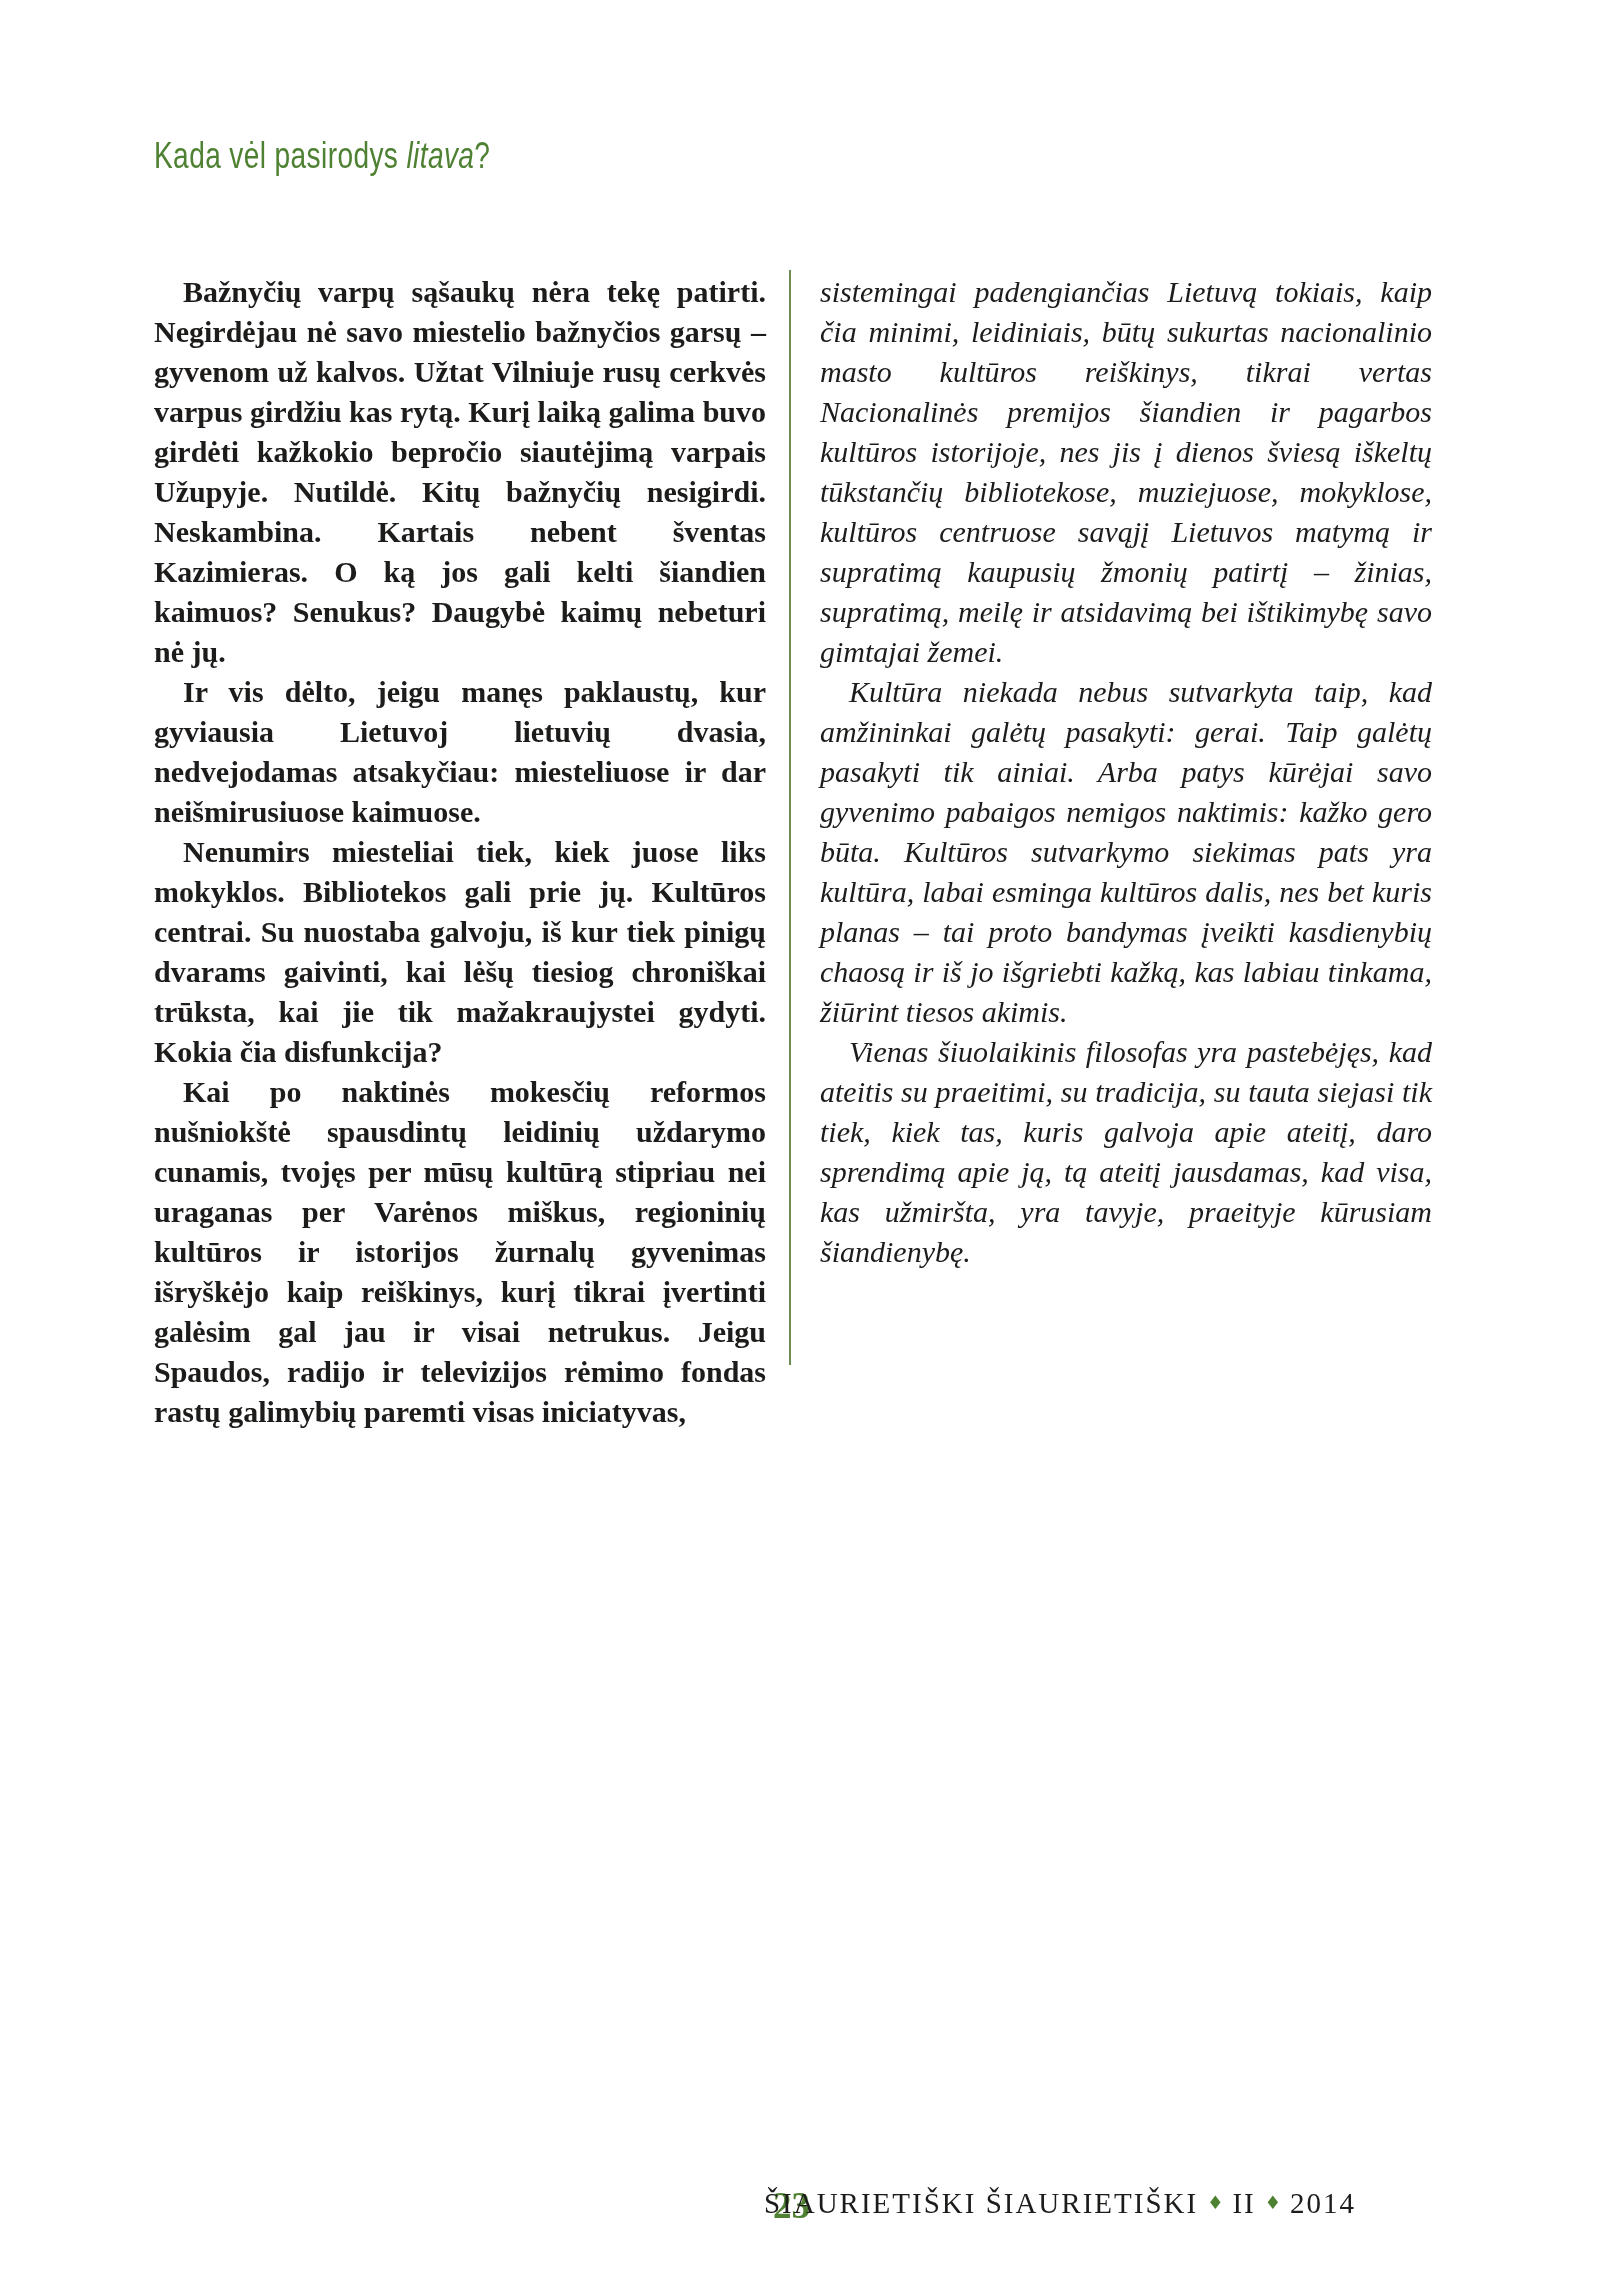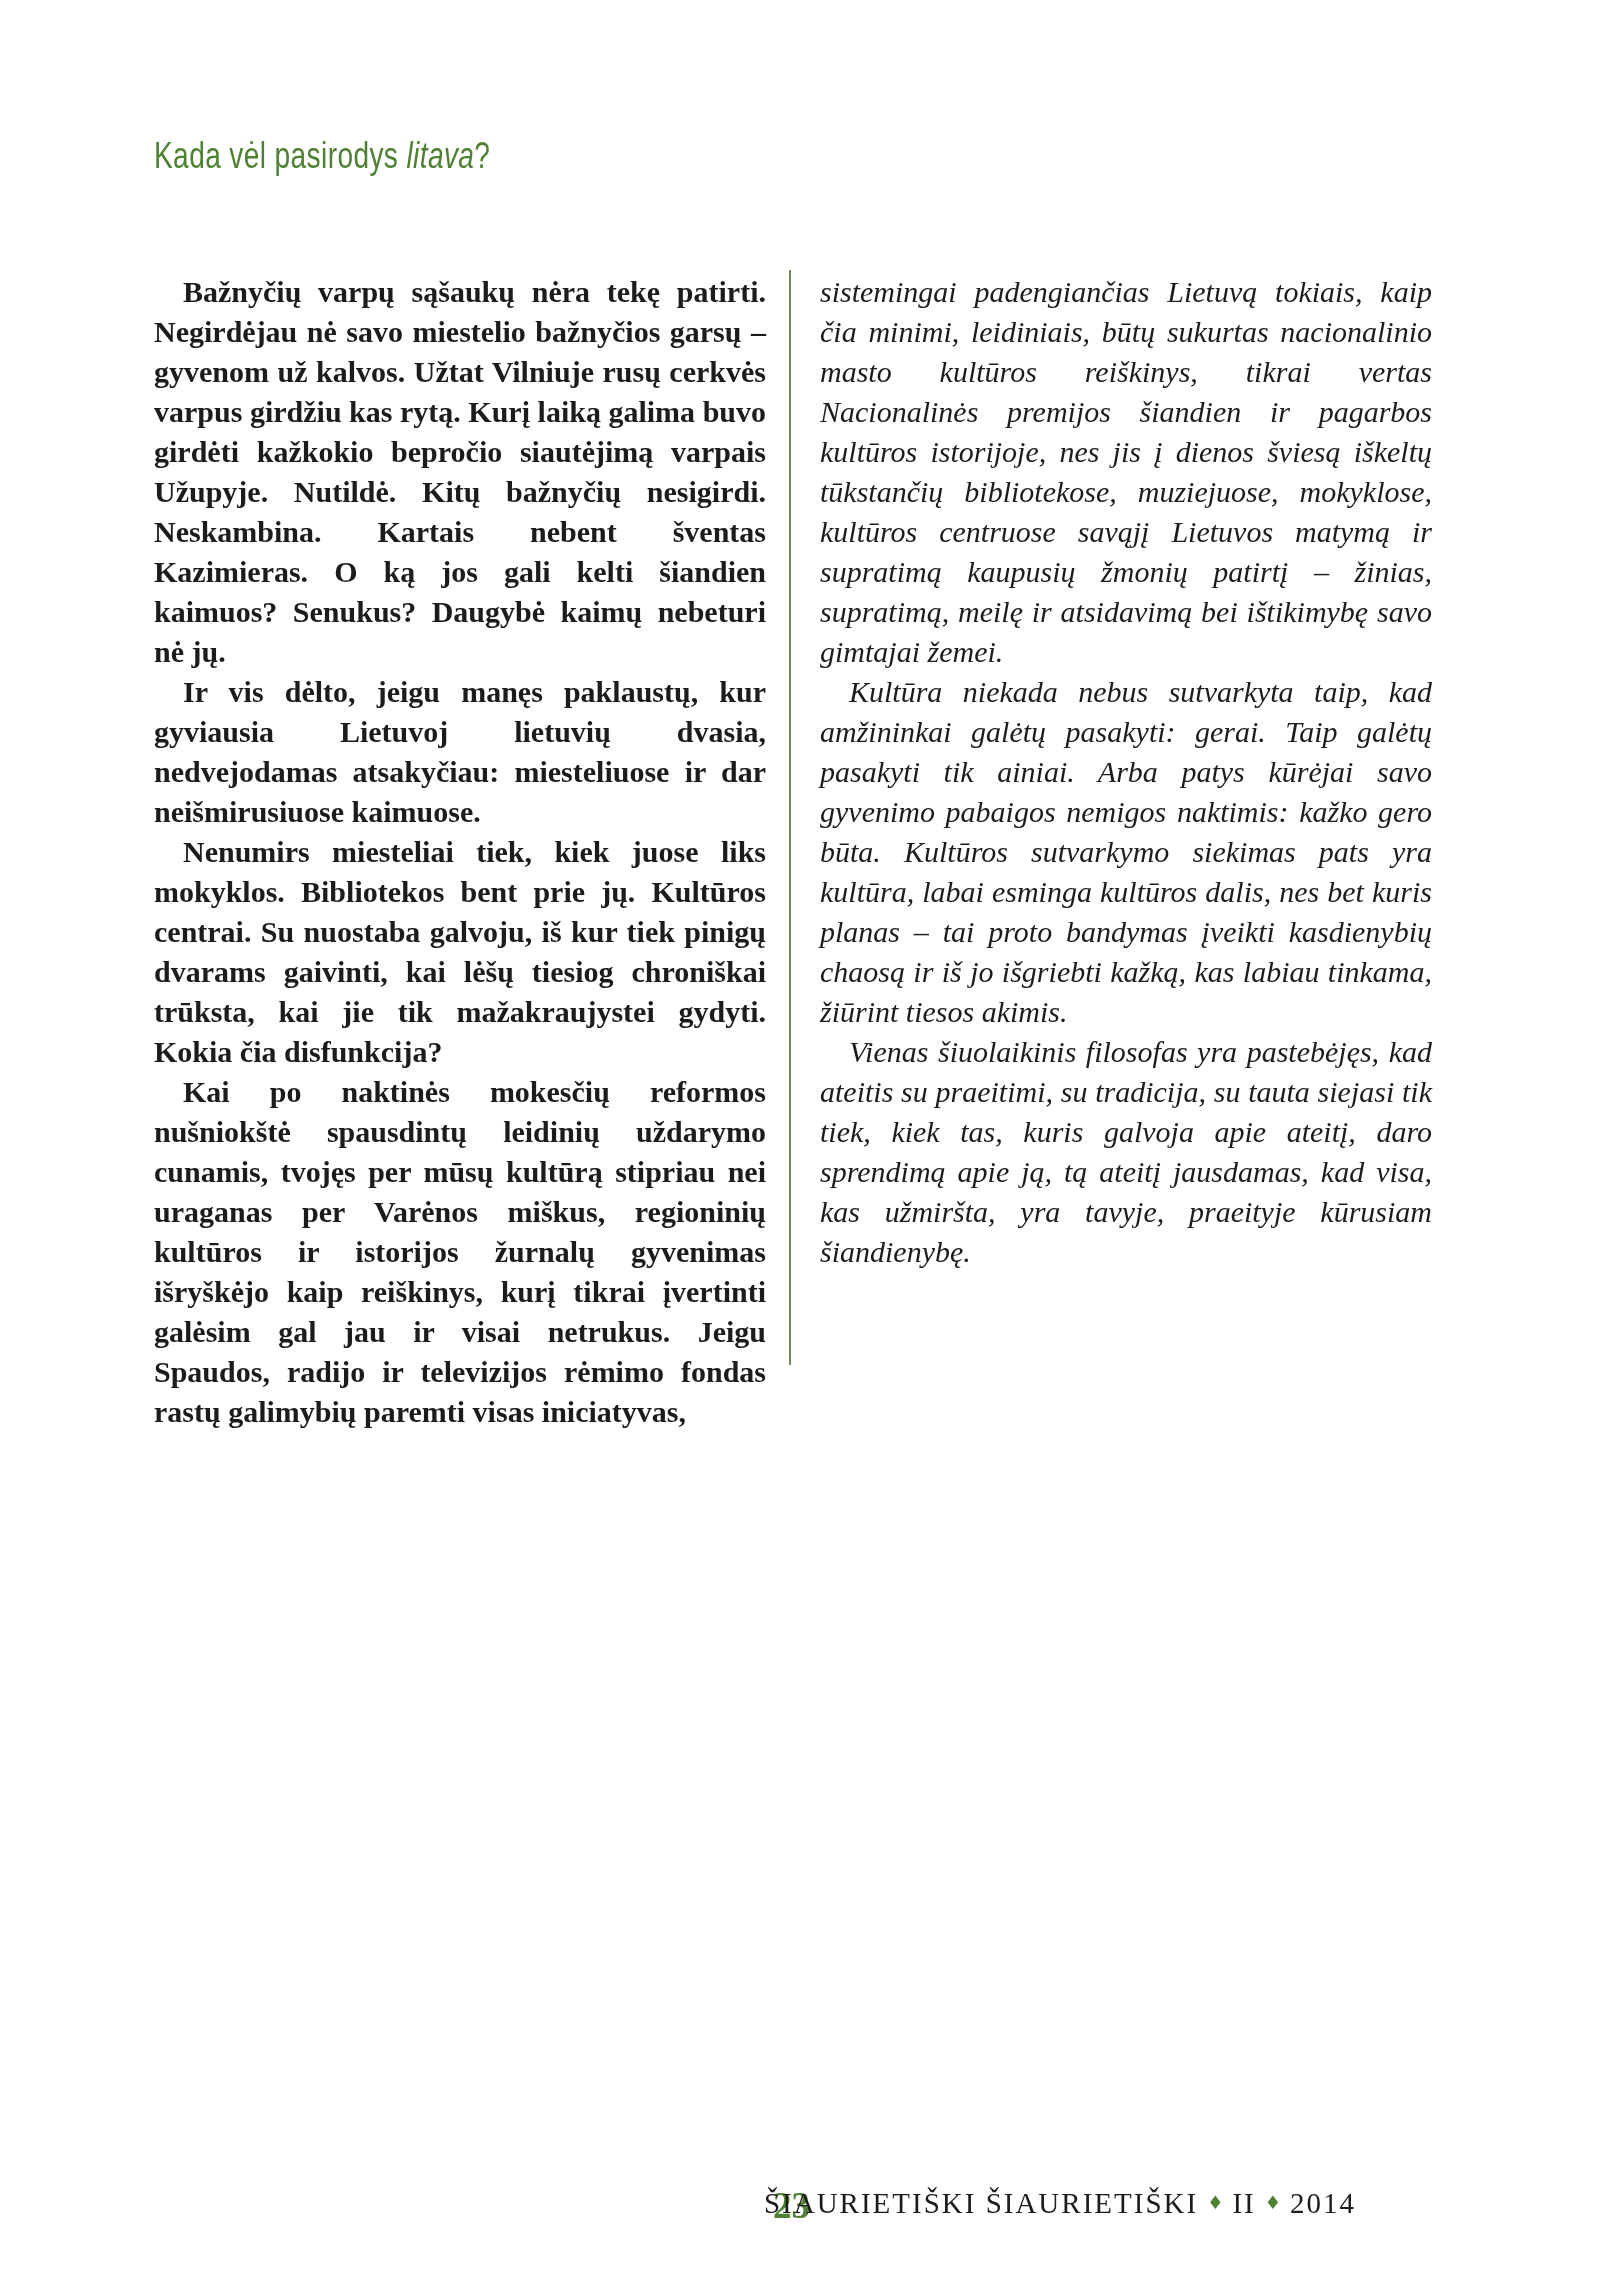--- a/index.html
+++ b/index.html
@@ -101,21 +101,21 @@
 
 <div class="page">
 
   <div class="article-title">
     <span>Kada vėl pasirodys </span><span class="emph">litava</span><span>?</span>
   </div>
 
   <div class="column column-left">
     <p>Bažnyčių varpų sąšaukų nėra tekę patirti. Negirdėjau nė savo miestelio bažnyčios garsų – gyvenom už kalvos. Užtat Vilniuje rusų cerkvės varpus girdžiu kas rytą. Kurį laiką galima buvo girdėti kažkokio bepročio siautėjimą varpais Užupyje. Nutildė. Kitų bažnyčių nesigirdi. Neskambina. Kartais nebent šventas Kazimieras. O ką jos gali kelti šiandien kaimuos? Senukus? Daugybė kaimų nebeturi nė jų.</p>
     <p>Ir vis dėlto, jeigu manęs paklaustų, kur gyviausia Lietuvoj lietuvių dvasia, nedvejodamas atsakyčiau: miesteliuose ir dar neišmirusiuose kaimuose.</p>
-    <p>Nenumirs miesteliai tiek, kiek juose liks mokyklos. Bibliotekos bent prie jų. Kultūros centrai. Su nuostaba galvoju, iš kur tiek pinigų dvarams gaivinti, kai lėšų tiesiog chroniškai trūksta, kai jie tik mažakraujystei gydyti. Kokia čia disfunkcija?</p>
+    <p>Nenumirs miesteliai tiek, kiek juose liks mokyklos. Bibliotekos gali prie jų. Kultūros centrai. Su nuostaba galvoju, iš kur tiek pinigų dvarams gaivinti, kai lėšų tiesiog chroniškai trūksta, kai jie tik mažakraujystei gydyti. Kokia čia disfunkcija?</p>
     <p>Kai po naktinės mokesčių reformos nušniokštė spausdintų leidinių uždarymo cunamis, tvojęs per mūsų kultūrą stipriau nei uraganas per Varėnos miškus, regioninių kultūros ir istorijos žurnalų gyvenimas išryškėjo kaip reiškinys, kurį tikrai įvertinti galėsim gal jau ir visai netrukus. Jeigu Spaudos, radijo ir televizijos rėmimo fondas rastų galimybių paremti visas iniciatyvas,</p>
   </div>
 
   <div class="column-divider"></div>
 
   <div class="column column-right">
     <p class="continuation">sistemingai padengiančias Lietuvą tokiais, kaip čia minimi, leidiniais, būtų sukurtas nacionalinio masto kultūros reiškinys, tikrai vertas Nacionalinės premijos šiandien ir pagarbos kultūros istorijoje, nes jis į dienos šviesą iškeltų tūkstančių bibliotekose, muziejuose, mokyklose, kultūros centruose savąjį Lietuvos matymą ir supratimą kaupusių žmonių patirtį – žinias, supratimą, meilę ir atsidavimą bei ištikimybę savo gimtajai žemei.</p>
     <p>Kultūra niekada nebus sutvarkyta taip, kad amžininkai galėtų pasakyti: gerai. Taip galėtų pasakyti tik ainiai. Arba patys kūrėjai savo gyvenimo pabaigos nemigos naktimis: kažko gero būta. Kultūros sutvarkymo siekimas pats yra kultūra, labai esminga kultūros dalis, nes bet kuris planas – tai proto bandymas įveikti kasdienybių chaosą ir iš jo išgriebti kažką, kas labiau tinkama, žiūrint tiesos akimis.</p>
     <p>Vienas šiuolaikinis filosofas yra pastebėjęs, kad ateitis su praeitimi, su tradicija, su tauta siejasi tik tiek, kiek tas, kuris galvoja apie ateitį, daro sprendimą apie ją, tą ateitį jausdamas, kad visa, kas užmiršta, yra tavyje, praeityje kūrusiam šiandienybę.</p>
   </div>

